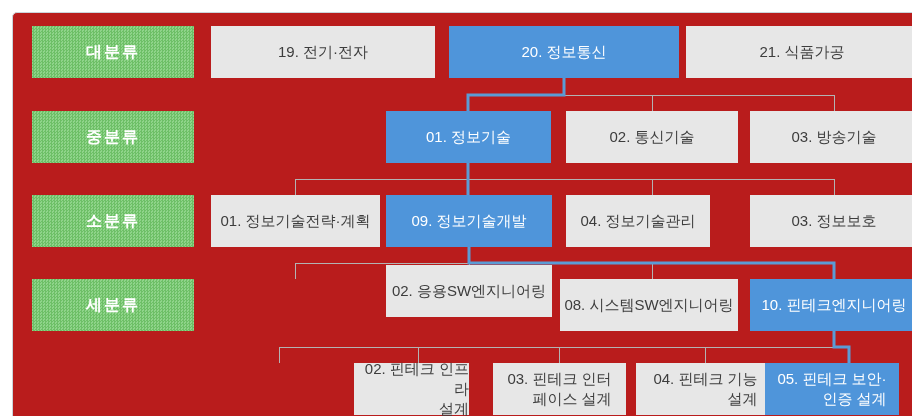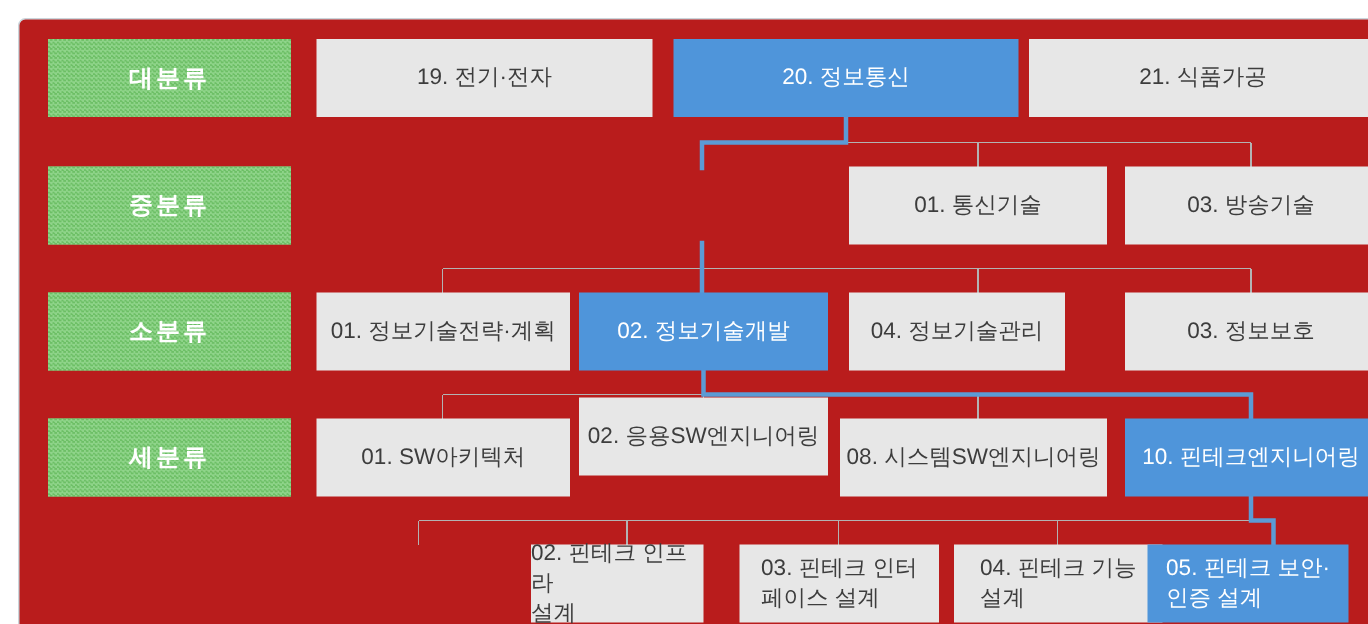--- a/index.html
+++ b/index.html
@@ -14,21 +14,21 @@
     position:absolute;left:19px;width:162px;height:52px;
     display:flex;align-items:center;justify-content:center;
     color:#ffffff;font-size:16px;font-weight:700;letter-spacing:2px;
     background-color:#7cc775;
     background-image:repeating-conic-gradient(#6dbf66 0% 25%, #8fd48a 0% 50%);
     background-size:3px 3px;
   }
   .node{
     position:absolute;height:52px;
     display:flex;align-items:center;justify-content:center;
-    text-align:left;font-size:15px;line-height:20px;color:#3d3d3d;
+    text-align:right;font-size:15px;line-height:20px;color:#3d3d3d;
     background:#e7e7e7;white-space:pre-line;
   }
   .node.blue{background:#4f95da;color:#ffffff;}
 </style>
 </head>
 <body>
 
 <div class="canvas">
 
   <svg class="connectors" viewBox="0 0 912 416" xmlns="http://www.w3.org/2000/svg">
@@ -50,29 +50,29 @@
 
   <div class="row-label" style="top:13px">대분류</div>
   <div class="row-label" style="top:98px">중분류</div>
   <div class="row-label" style="top:182px">소분류</div>
   <div class="row-label" style="top:266px">세분류</div>
 
   <div class="node" style="left:198px;top:13px;width:224px">19. 전기·전자</div>
   <div class="node blue" style="left:436px;top:13px;width:230px">20. 정보통신</div>
   <div class="node" style="left:673px;top:13px;width:232px">21. 식품가공</div>
 
-  <div class="node" style="left:553px;top:98px;width:172px">01. 통신기술</div>
+  <div class="node blue" style="left:373px;top:98px;width:165px">01. 정보기술</div>
+  <div class="node" style="left:553px;top:98px;width:172px">02. 통신기술</div>
   <div class="node" style="left:737px;top:98px;width:168px">03. 방송기술</div>
 
   <div class="node" style="left:198px;top:182px;width:169px">01. 정보기술전략·계획</div>
-  <div class="node blue" style="left:373px;top:182px;width:166px">02. 정보기술개발</div>
+  <div class="node blue" style="left:373px;top:182px;width:166px">09. 정보기술개발</div>
   <div class="node" style="left:553px;top:182px;width:144px">04. 정보기술관리</div>
   <div class="node" style="left:737px;top:182px;width:168px">03. 정보보호</div>
 
-  <div class="node" style="left:198px;top:266px;width:169px">01. SW아키텍처</div>
   <div class="node" style="left:373px;top:252px;width:166px">02. 응용SW엔지니어링</div>
   <div class="node" style="left:547px;top:266px;width:178px">08. 시스템SW엔지니어링</div>
   <div class="node blue" style="left:737px;top:266px;width:168px">10. 핀테크엔지니어링</div>
 
   <div class="node" style="left:341px;top:350px;width:115px">02. 핀테크 인프라
 설계</div>
   <div class="node" style="left:480px;top:350px;width:133px">03. 핀테크 인터
 페이스 설계</div>
   <div class="node" style="left:623px;top:350px;width:139px">04. 핀테크 기능
 설계</div>

